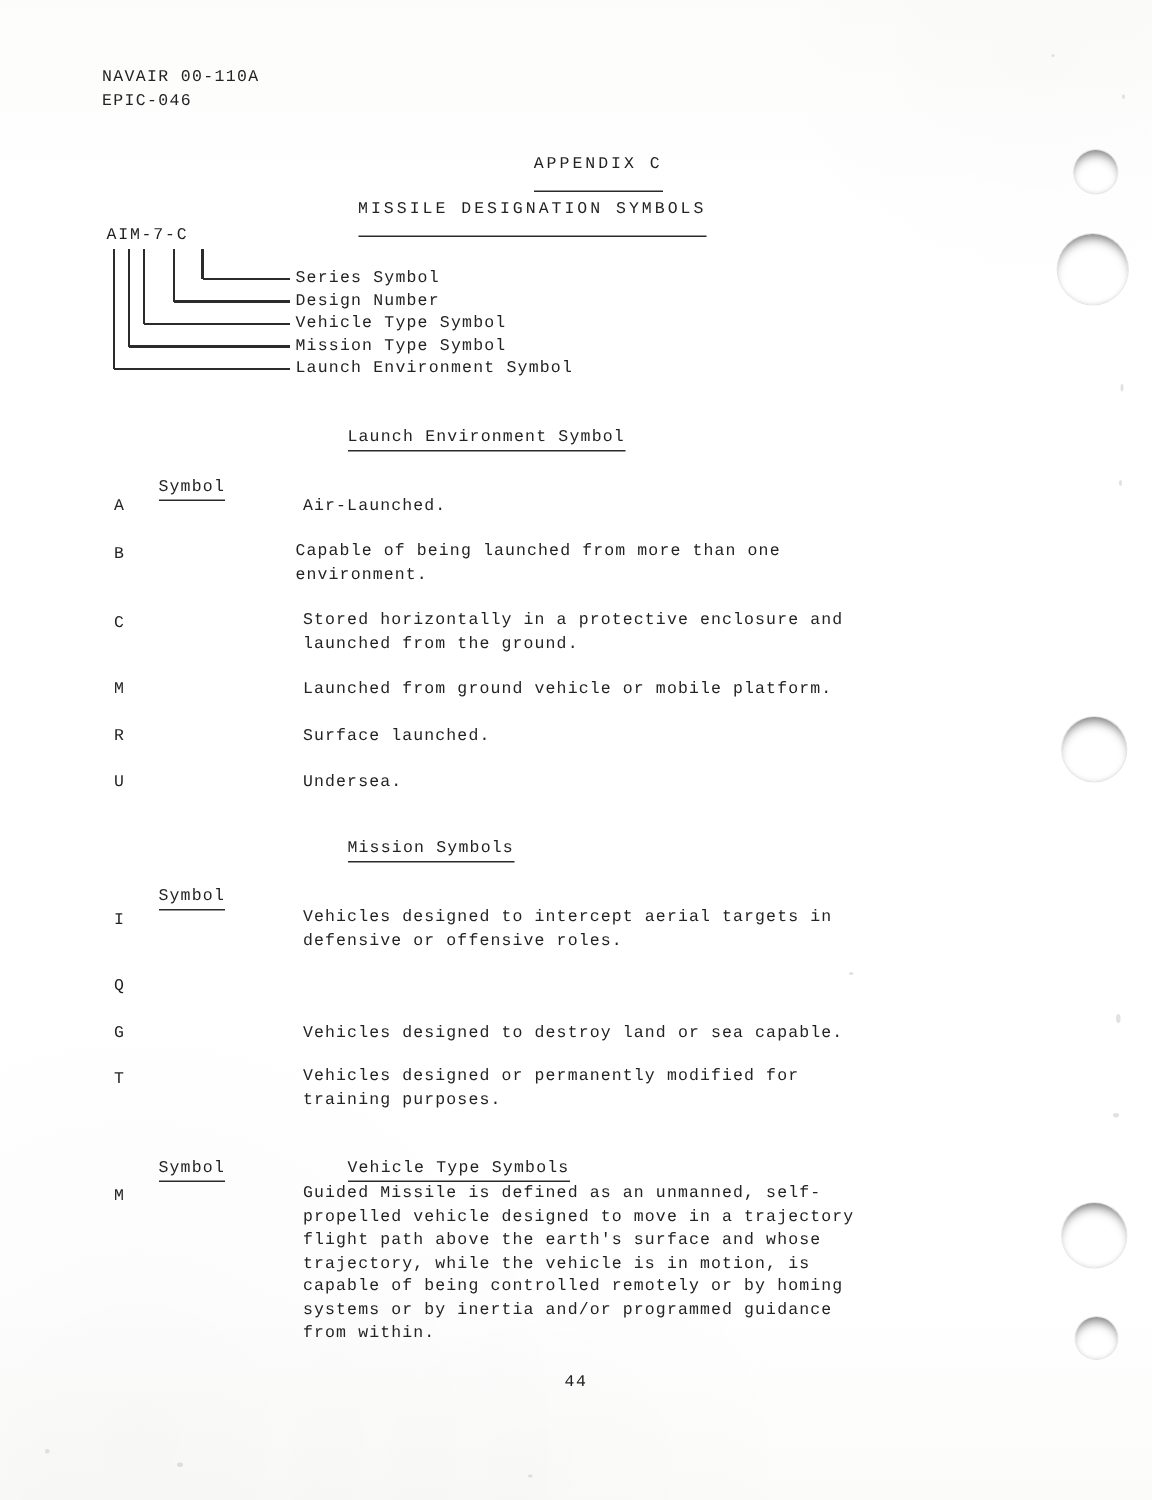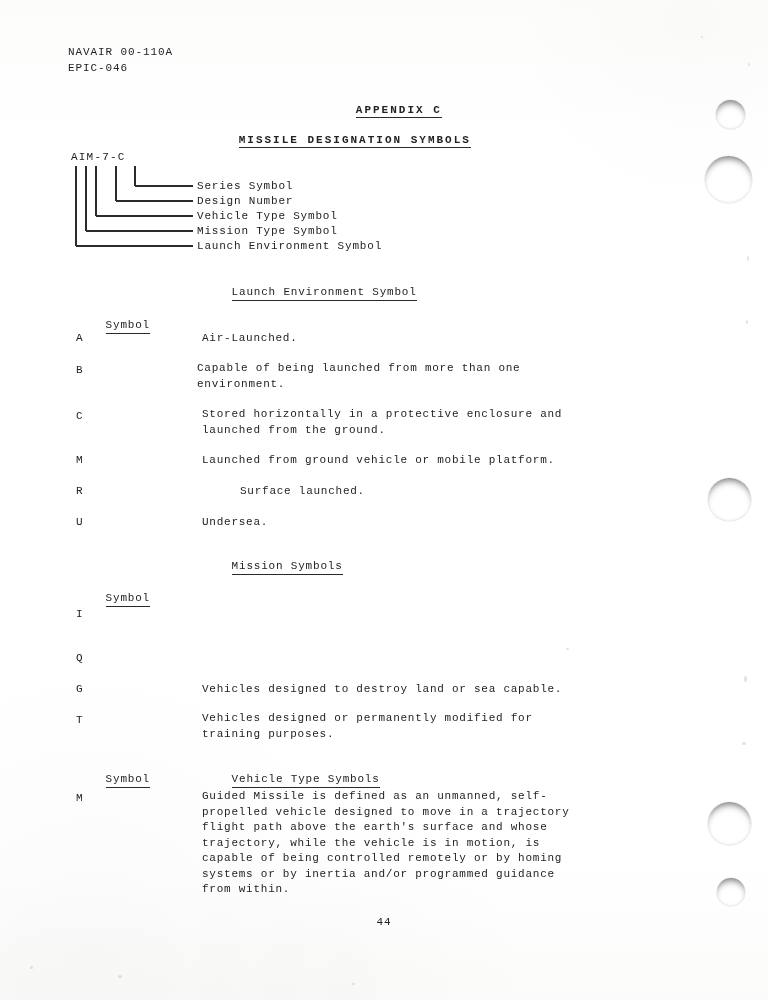--- a/index.html
+++ b/index.html
@@ -53,22 +53,21 @@
     font-size: 11px;
     line-height: 15px;
     letter-spacing: 0.8px;
     color: #232323;
   }
   .hdr { letter-spacing: 0.9px; }
   .ttl {
     text-align: center;
     letter-spacing: 2.0px;
     border-bottom: 1.3px solid #2a2a2a;
-    padding-bottom: 1px;
-    font-weight: bold;
+    padding-bottom: 11px;
   }
   .ul {
     border-bottom: 1.3px solid #2a2a2a;
     padding-bottom: 0px;
     display: inline-block;
   }
   .desc {
     letter-spacing: 0.75px;
     line-height: 15.5px;
   }
@@ -153,33 +152,35 @@
 environment.</div>
 
   <div class="t" style="left:76px; top:409px;">C</div>
   <div class="t desc" style="left:202px; top:407px;">Stored horizontally in a protective enclosure and
 launched from the ground.</div>
 
   <div class="t" style="left:76px; top:453px;">M</div>
   <div class="t desc" style="left:202px; top:453px;">Launched from ground vehicle or mobile platform.</div>
 
   <div class="t" style="left:76px; top:484px;">R</div>
-  <div class="t desc" style="left:202px; top:484px;margin-left:38px;">Surface launched.</div>
+  <div class="t desc" style="left:202px; top:484px;">Surface launched.</div>
 
   <div class="t" style="left:76px; top:515px;">U</div>
   <div class="t desc" style="left:202px; top:515px;">Undersea.</div>
 
   <div class="t" style="left:202px; top:544px;">
     <span class="ul">Mission Symbols</span>
   </div>
   <div class="t" style="left:76px; top:576px;">
     <span class="ul">Symbol</span>
   </div>
 
   <div class="t" style="left:76px; top:607px;">I</div>
+  <div class="t desc" style="left:202px; top:605px;">Vehicles designed to intercept aerial targets in
+defensive or offensive roles.</div>
 
   <div class="t" style="left:76px; top:651px;">Q</div>
 
   <div class="t" style="left:76px; top:682px;">G</div>
   <div class="t desc" style="left:202px; top:682px;">Vehicles designed to destroy land or sea capable.</div>
 
   <div class="t" style="left:76px; top:713px;">T</div>
   <div class="t desc" style="left:202px; top:711px;">Vehicles designed or permanently modified for
 training purposes.</div>
 

